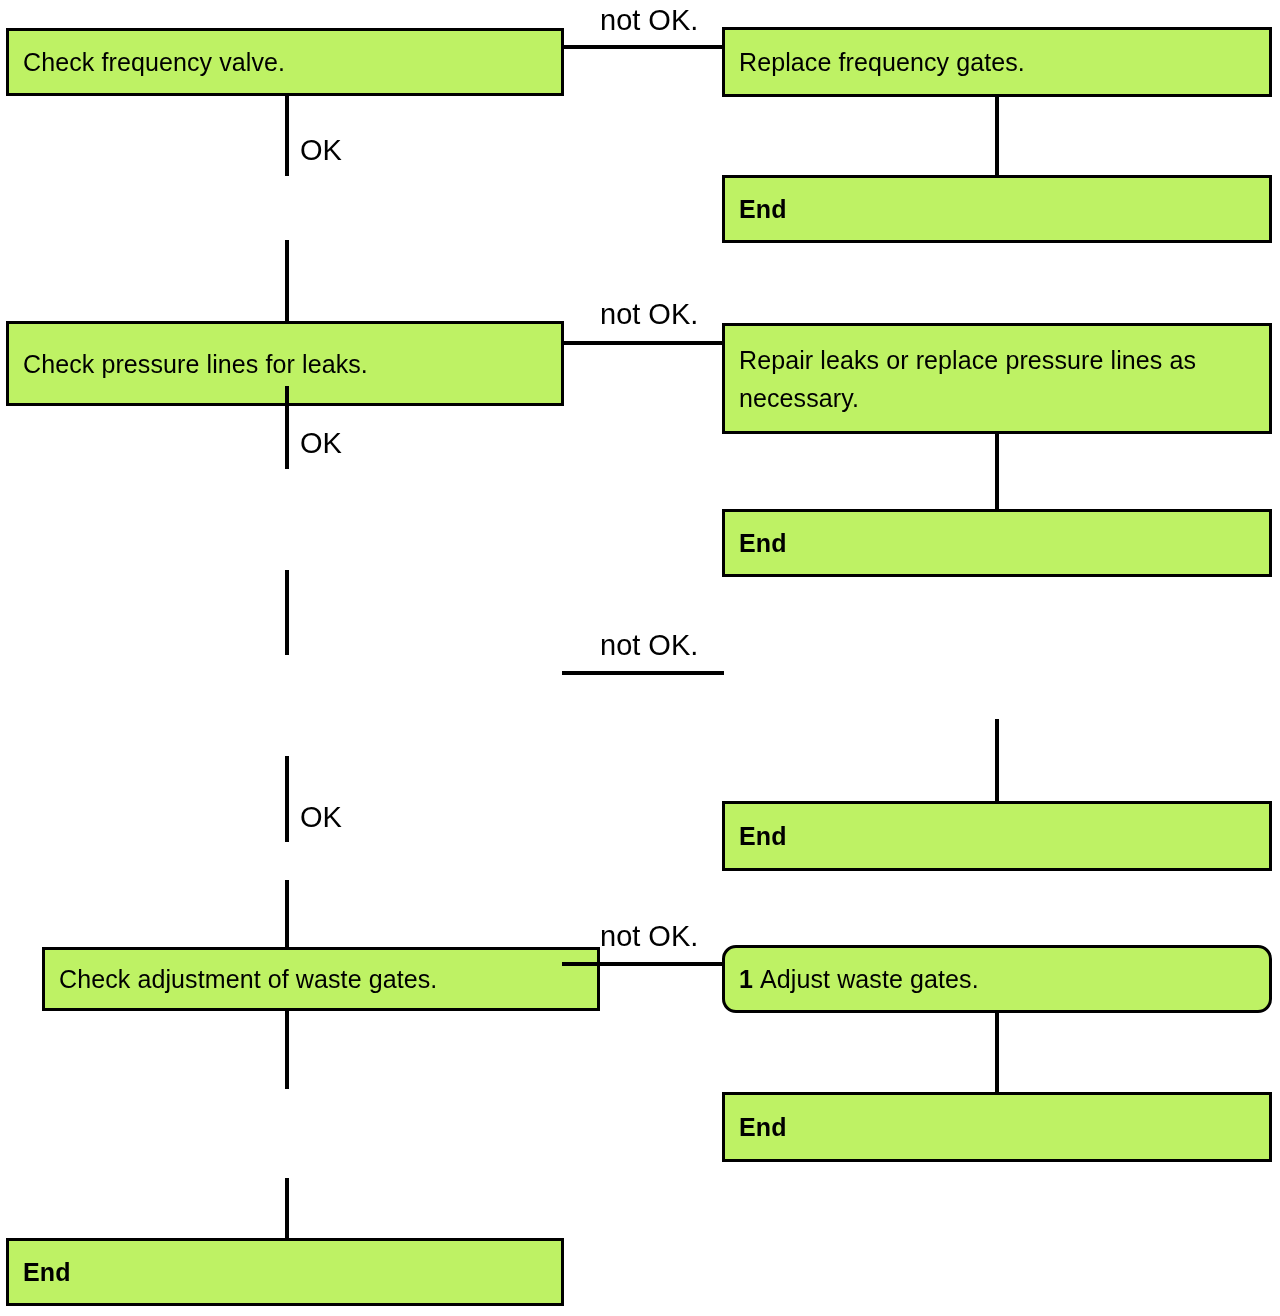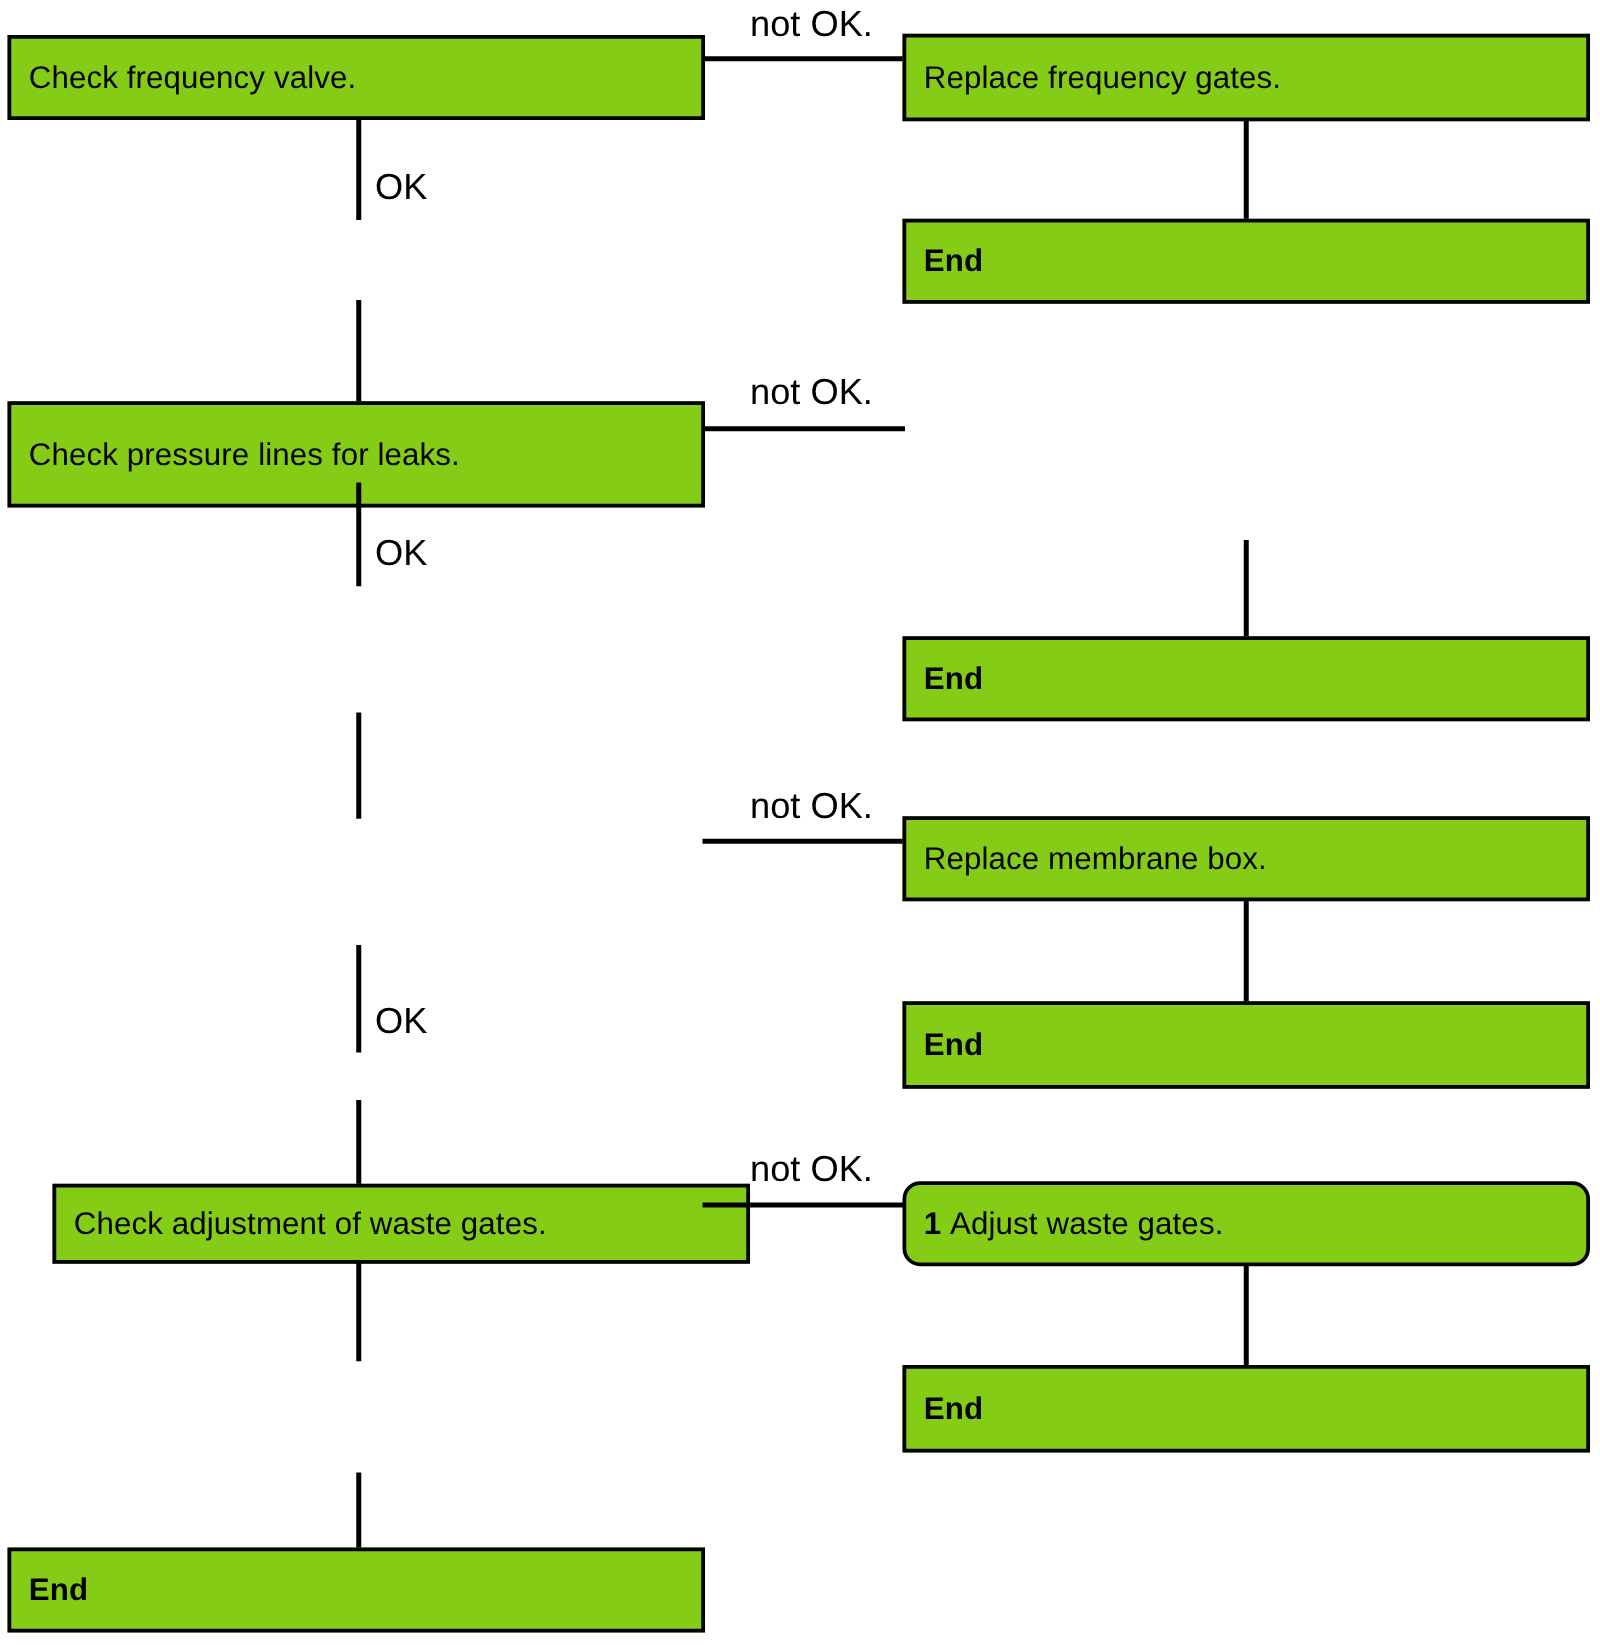--- a/index.html
+++ b/index.html
@@ -12,21 +12,21 @@
     width: 1280px;
     height: 1316px;
     background: #ffffff;
     font-family: "Liberation Sans", sans-serif;
     overflow: hidden;
   }
   .box {
     position: absolute;
     box-sizing: border-box;
     border: 3px solid #000000;
-    background: #84cc16;
+    background: #bef264;
     display: flex;
     align-items: center;
   }
   .box .txt {
     padding-left: 14px;
     padding-right: 10px;
     font-size: 25px;
     line-height: 38px;
     color: #000000;
     letter-spacing: 0.1px;
@@ -82,38 +82,38 @@
 
   <div class="vline" style="left:285px; top:240px; height:83px;"></div>
 
   <div class="box" style="left:6px; top:321px; width:558px; height:85px;">
     <span class="txt">Check pressure lines for leaks.</span>
   </div>
 
   <div class="hline" style="left:562px; top:341px; width:162px;"></div>
   <div class="edge-label" style="left:600px; top:300px;">not OK.</div>
 
+  <div class="box" style="left:722px; top:323px; width:550px; height:111px;">
+    <span class="txt">Repair leaks or replace pressure lines as necessary.</span>
+  </div>
 
   <div class="vline" style="left:995px; top:432px; height:79px;"></div>
 
   <div class="box end" style="left:722px; top:509px; width:550px; height:68px;">
     <span class="txt">End</span>
   </div>
 
   <div class="vline" style="left:285px; top:386px; height:83px;"></div>
   <div class="edge-label" style="left:300px; top:429px;">OK</div>
   <div class="vline" style="left:285px; top:570px; height:85px;"></div>
 
 
   <div class="hline" style="left:562px; top:671px; width:162px;"></div>
   <div class="edge-label" style="left:600px; top:631px;">not OK.</div>
 
-  <div class="box" style="left:722px; top:653px; width:550px; height:68px;">
-    <span class="txt">Replace membrane box.</span>
-  </div>
 
   <div class="vline" style="left:995px; top:719px; height:84px;"></div>
 
   <div class="box end" style="left:722px; top:801px; width:550px; height:70px;">
     <span class="txt">End</span>
   </div>
 
   <div class="vline" style="left:285px; top:756px; height:86px;"></div>
   <div class="edge-label" style="left:300px; top:803px;">OK</div>
   <div class="vline" style="left:285px; top:880px; height:70px;"></div>

